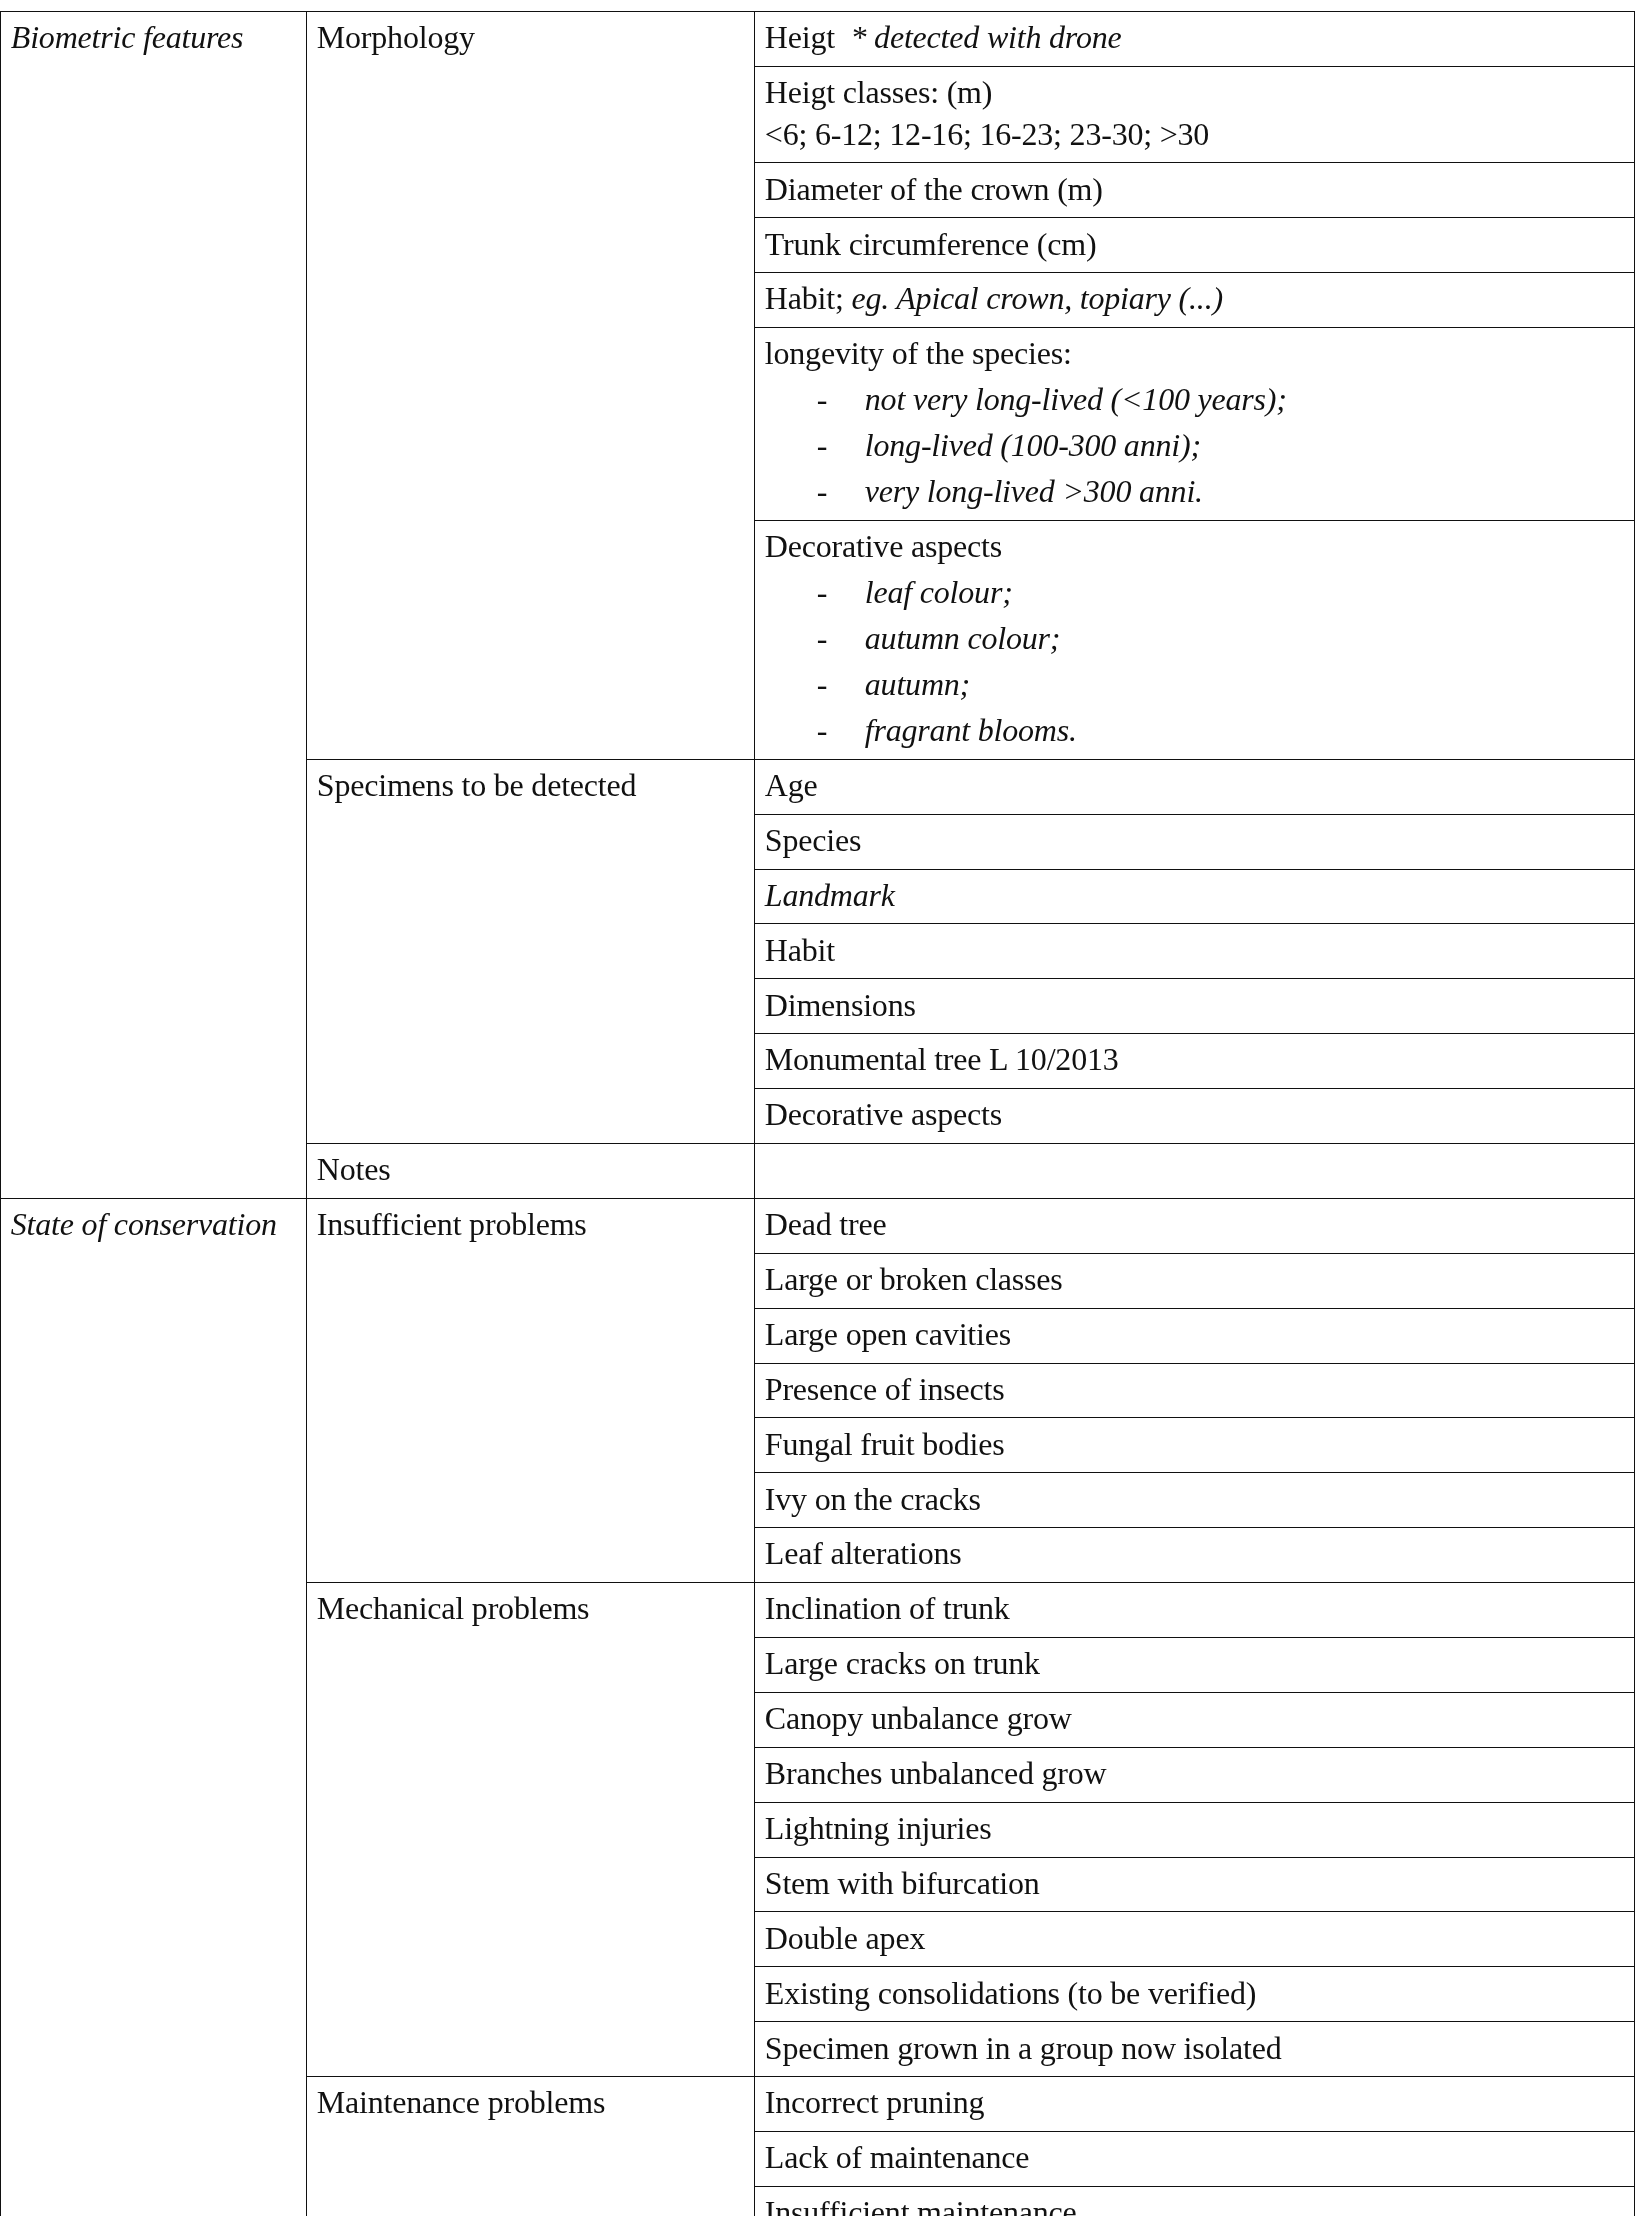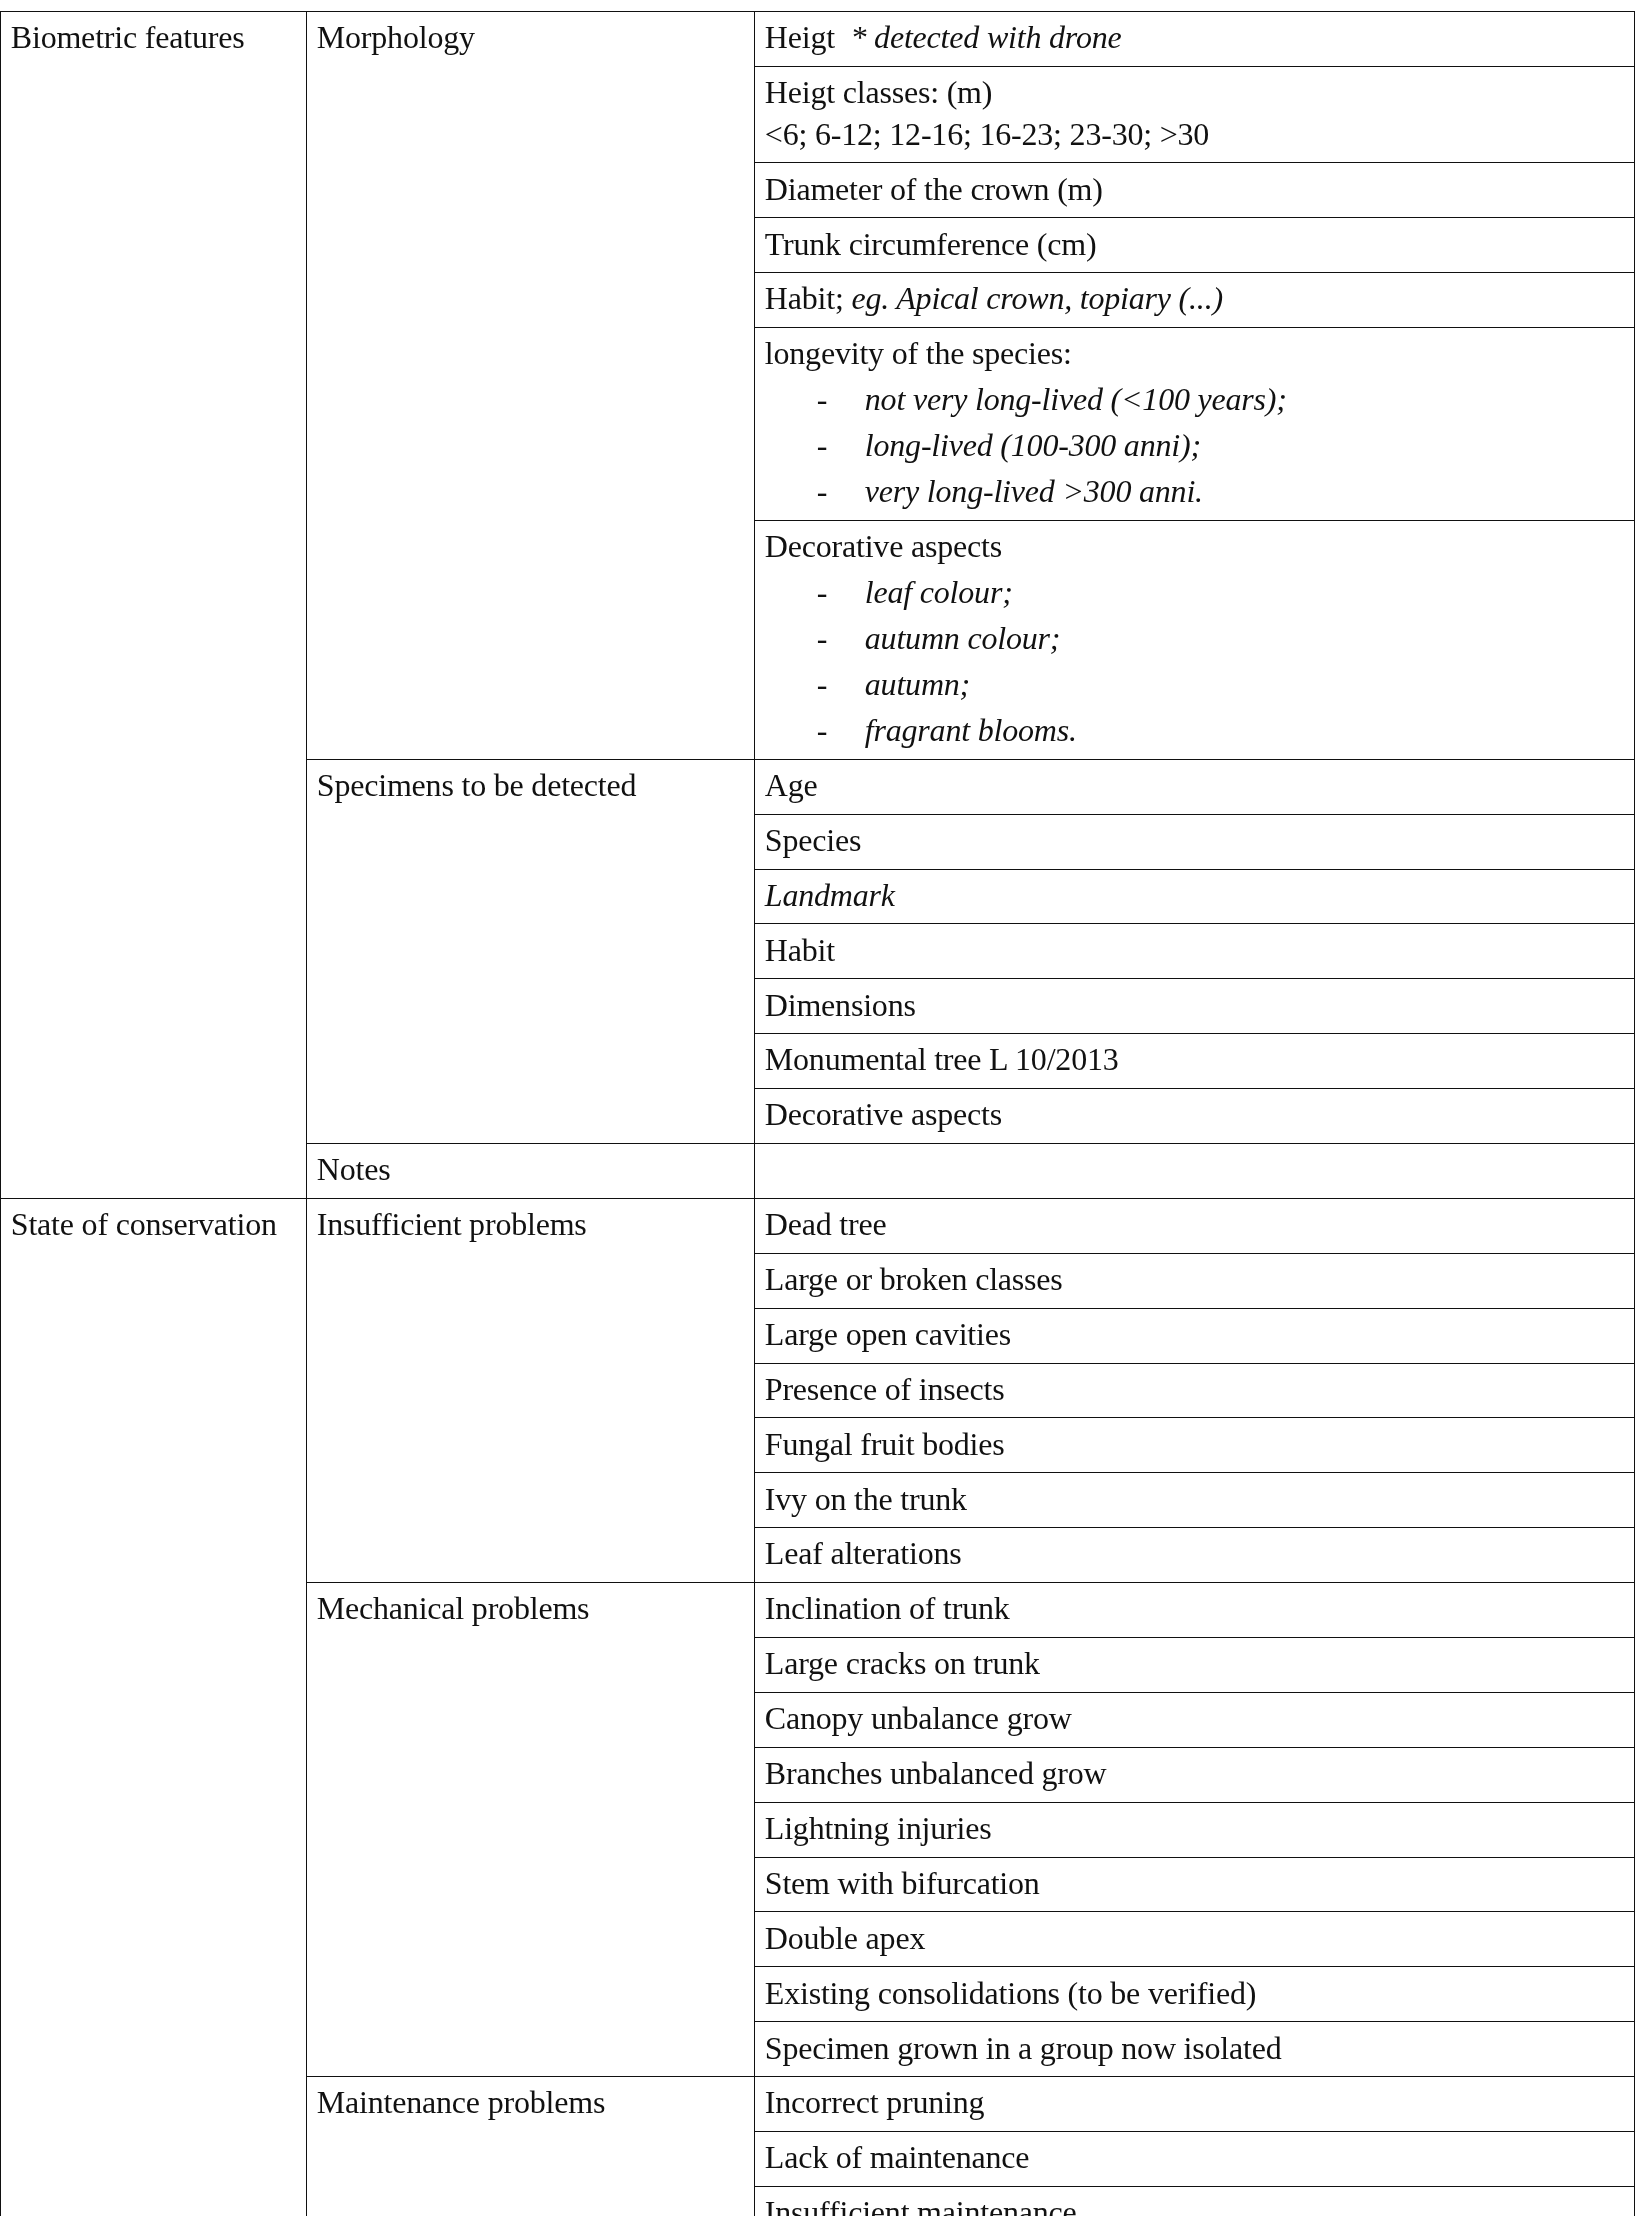--- a/index.html
+++ b/index.html
@@ -34,21 +34,21 @@
     padding: 5.3px 9.8px 7px 9.8px;
     font-size: 32px;
     line-height: 1.30;
     font-weight: 400;
     letter-spacing: -0.2px;
   }
   col.c1 { width: 306px; }
   col.c2 { width: 448px; }
   col.c3 { width: 880px; }
 
-  .cat { }
+  .cat { font-style: italic; }
   .it  { font-style: italic; margin-top: 46px; }
   .cell-text { display: block; }
 
   
   ul.bul {
     list-style: none;
     margin: 2.7px 0 0 0;
     padding: 0;
   }
   ul.bul li {
@@ -194,21 +194,21 @@
   <tr>
     <td>Large open cavities</td>
   </tr>
   <tr>
     <td>Presence of insects</td>
   </tr>
   <tr>
     <td>Fungal fruit bodies</td>
   </tr>
   <tr>
-    <td>Ivy on the trunk</td>
+    <td>Ivy on the cracks</td>
   </tr>
   <tr>
     <td>Leaf alterations</td>
   </tr>
 
   <tr>
     <td rowspan="9">Mechanical problems</td>
     <td>Inclination of trunk</td>
   </tr>
   <tr>

